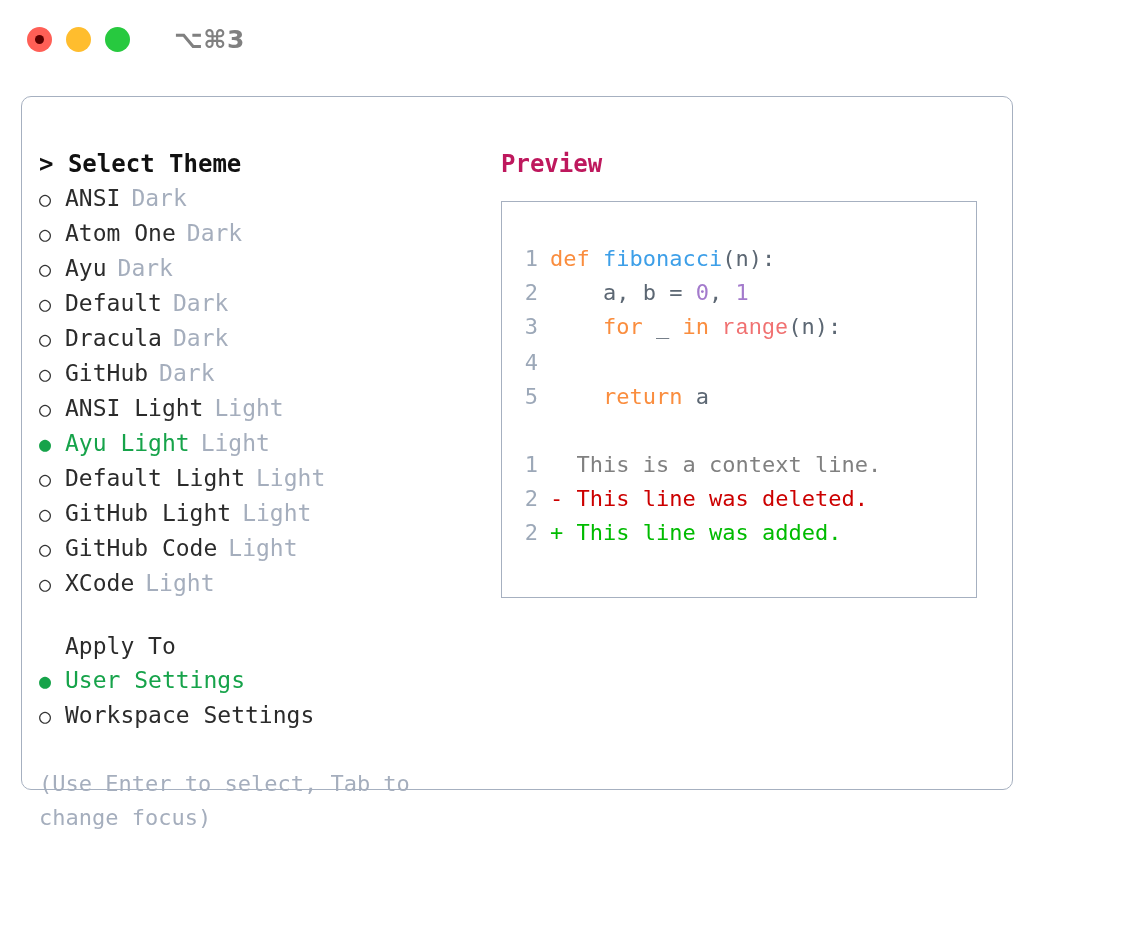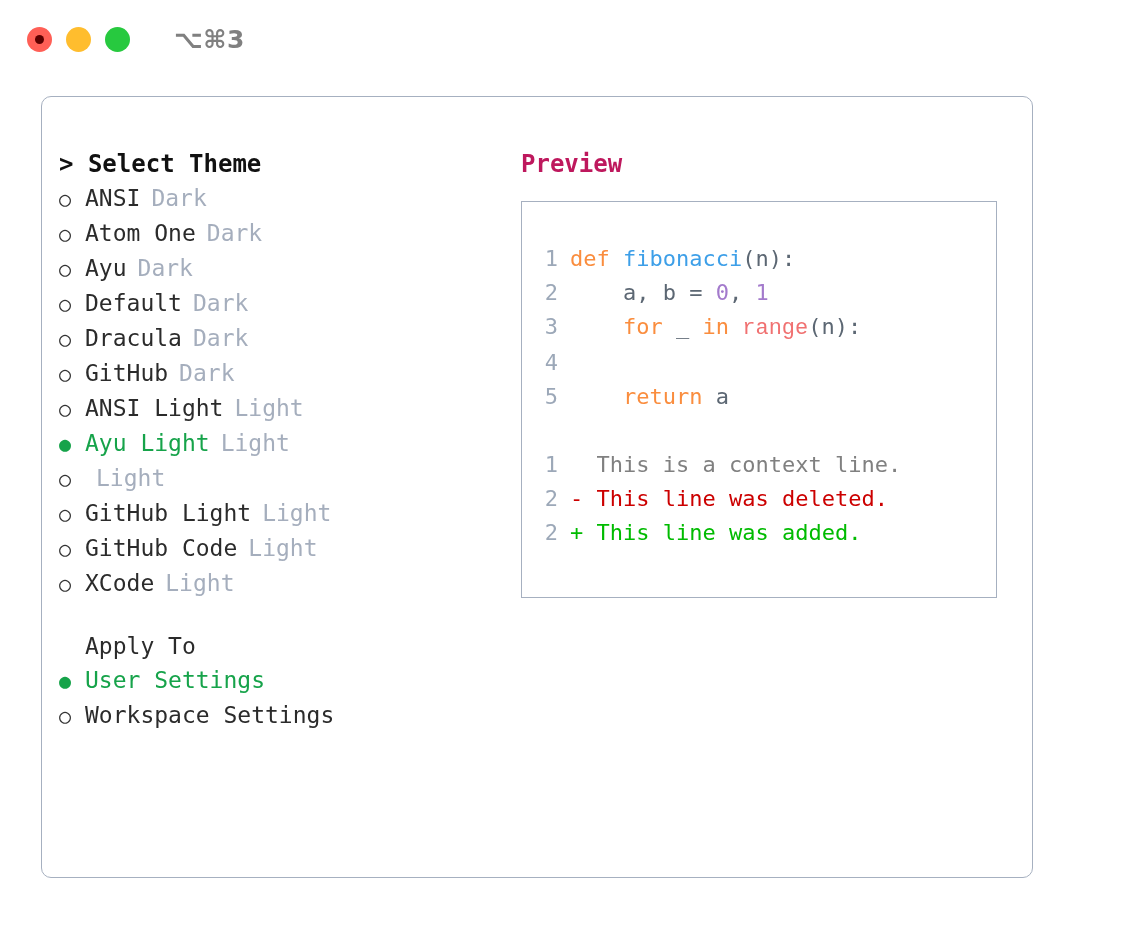--- a/index.html
+++ b/index.html
@@ -63,26 +63,25 @@
     letter-spacing: 0.5px;
     font-family: "DejaVu Sans", "Liberation Sans", sans-serif;
   }
 
   
   .dialog {
     position: absolute;
     left: 21px;
     top: 96px;
     width: 992px;
-    height: 782px;
+    height: 694px;
     border: 1.6px solid #a6b0c0;
     border-radius: 10px;
     box-sizing: border-box;
     background: #ffffff;
-    margin-left: 20px;
   }
 
   .cols {
     position: absolute;
     left: 0; top: 0;
     width: 100%;
     height: 100%;
   }
 
   
@@ -210,34 +209,35 @@
         <div class="section-title">&gt; Select Theme</div>
         <div id="theme-list">
             <div class="opt-row"><span class="bullet">○</span><span class="opt-label">ANSI</span><span class="opt-tag">Dark</span></div>
             <div class="opt-row"><span class="bullet">○</span><span class="opt-label">Atom One</span><span class="opt-tag">Dark</span></div>
             <div class="opt-row"><span class="bullet">○</span><span class="opt-label">Ayu</span><span class="opt-tag">Dark</span></div>
             <div class="opt-row"><span class="bullet">○</span><span class="opt-label">Default</span><span class="opt-tag">Dark</span></div>
             <div class="opt-row"><span class="bullet">○</span><span class="opt-label">Dracula</span><span class="opt-tag">Dark</span></div>
             <div class="opt-row"><span class="bullet">○</span><span class="opt-label">GitHub</span><span class="opt-tag">Dark</span></div>
             <div class="opt-row"><span class="bullet">○</span><span class="opt-label">ANSI Light</span><span class="opt-tag">Light</span></div>
             <div class="opt-row selected"><span class="bullet sel">●</span><span class="opt-label">Ayu Light</span><span class="opt-tag">Light</span></div>
-            <div class="opt-row"><span class="bullet">○</span><span class="opt-tag">Light</span></div>
+            <div class="opt-row"><span class="bullet">○</span><span class="opt-label">Default Light</span><span class="opt-tag">Light</span></div>
             <div class="opt-row"><span class="bullet">○</span><span class="opt-label">GitHub Light</span><span class="opt-tag">Light</span></div>
             <div class="opt-row"><span class="bullet">○</span><span class="opt-label">GitHub Code</span><span class="opt-tag">Light</span></div>
             <div class="opt-row"><span class="bullet">○</span><span class="opt-label">XCode</span><span class="opt-tag">Light</span></div>
           </div>
 
         <div class="apply-block">
           <div class="apply-head">Apply To</div>
           <div id="apply-list">
               <div class="opt-row selected"><span class="bullet sel">●</span><span class="opt-label">User Settings</span></div>
               <div class="opt-row"><span class="bullet">○</span><span class="opt-label">Workspace Settings</span></div>
             </div>
         </div>
 
+        <div class="hint">(Use Enter to select, Tab to change focus)</div>
       </div>
 
       <div class="right-col">
         <div class="preview-title">Preview</div>
         <div class="preview-box">
           <div id="code-block">
               <div class="code-line"><span class="lnum">1</span><span><span class="tok-kw">def </span><span class="tok-fn">fibonacci</span><span class="tok-txt">(n):</span></span></div>
               <div class="code-line"><span class="lnum">2</span><span><span class="tok-txt">    a, b = </span><span class="tok-num">0</span><span class="tok-txt">, </span><span class="tok-num">1</span></span></div>
               <div class="code-line"><span class="lnum">3</span><span><span class="tok-txt">    </span><span class="tok-kw">for</span><span class="tok-txt"> _ </span><span class="tok-kw">in</span><span class="tok-txt"> </span><span class="tok-call">range</span><span class="tok-txt">(n):</span></span></div>
               <div class="code-line"><span class="lnum">4</span></div>

